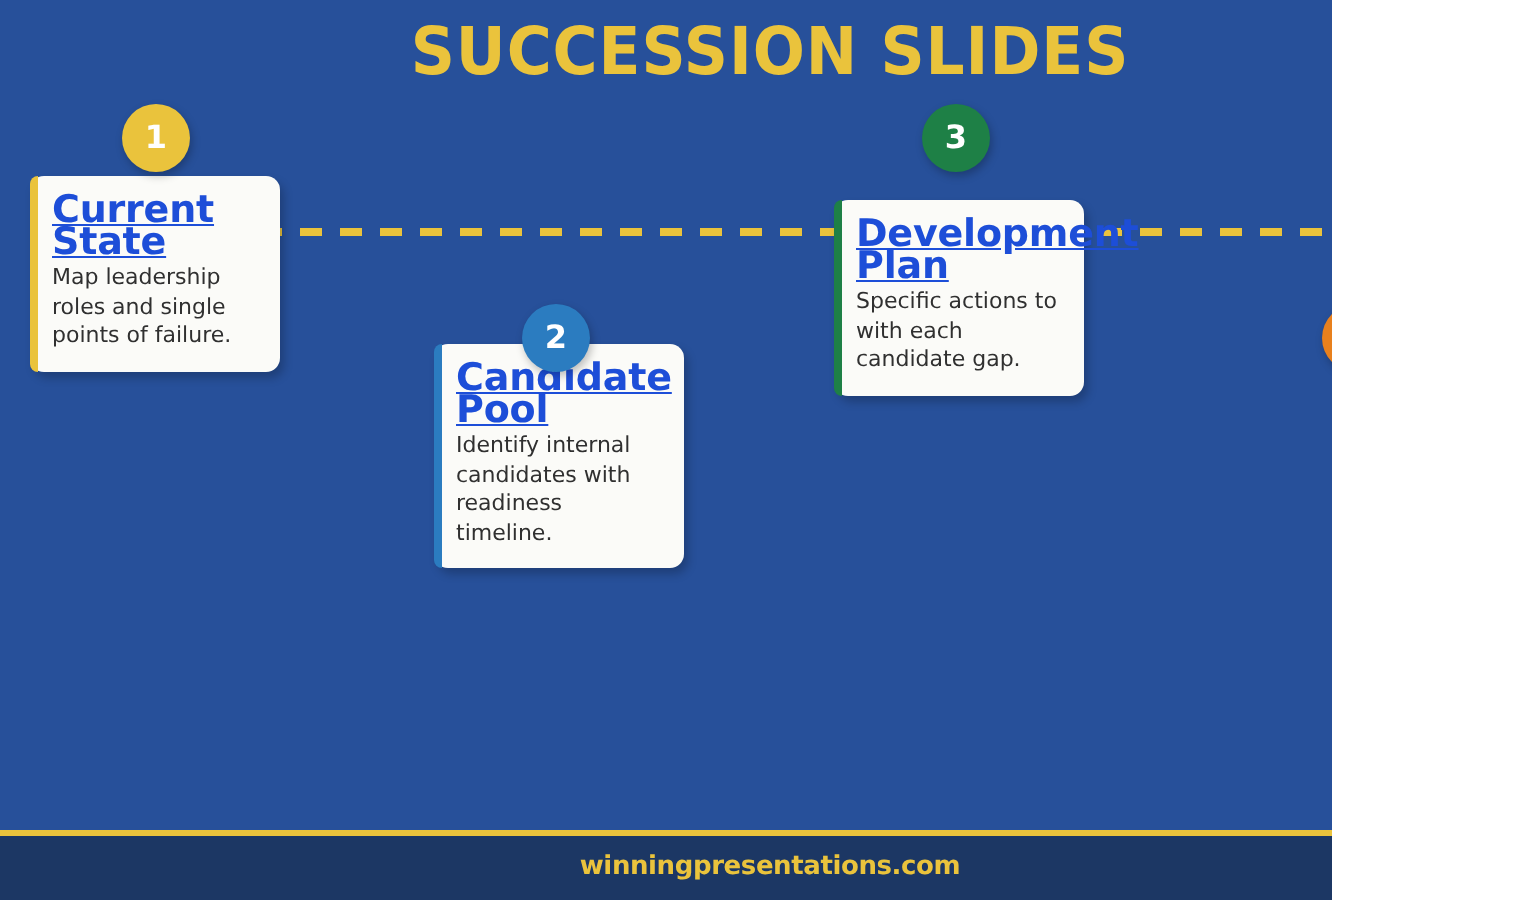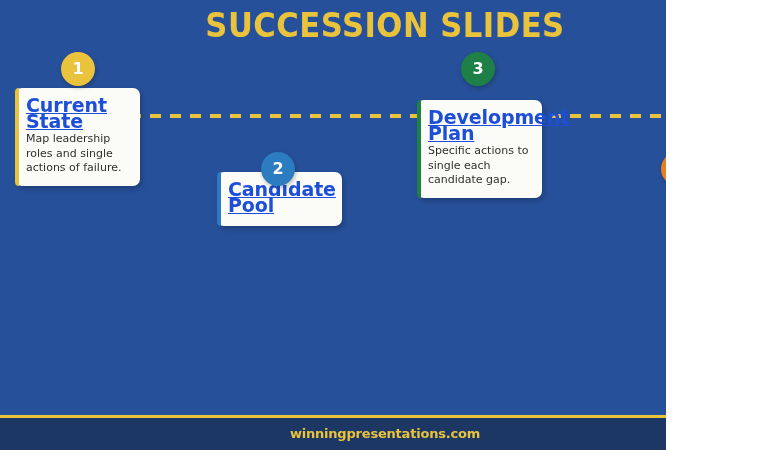--- a/index.html
+++ b/index.html
@@ -146,34 +146,35 @@
 <div id="slide" style="background: rgb(39, 80, 154);">
 
   <div id="slide-title" style="color: rgb(234, 195, 60);">SUCCESSION SLIDES</div>
 
   <div id="timeline" style="background-image: linear-gradient(to right, rgb(234, 195, 60) 0px, rgb(234, 195, 60) 11px, rgba(0, 0, 0, 0) 11px, rgba(0, 0, 0, 0) 20px);"></div>
 
   <div class="badge" id="badge-1" style="background: rgb(234, 195, 60);">1</div>
   <div class="card" id="card-1">
     <div class="card-accent" style="background: rgb(234, 195, 60);"></div>
     <p class="card-title">Current State</p>
-    <p class="card-body">Map leadership roles and single actions of failure.</p>
+    <p class="card-body">Map leadership roles and single points of failure.</p>
   </div>
 
   <div class="badge" id="badge-2" style="background: rgb(43, 124, 192);">2</div>
   <div class="card" id="card-2">
     <div class="card-accent" style="background: rgb(43, 124, 192);"></div>
     <p class="card-title">Candidate Pool</p>
+    <p class="card-body">Identify internal candidates with readiness timeline.</p>
   </div>
 
   <div class="badge" id="badge-3" style="background: rgb(30, 128, 70);">3</div>
   <div class="card" id="card-3">
     <div class="card-accent" style="background: rgb(30, 128, 70);"></div>
     <p class="card-title">Development Plan</p>
-    <p class="card-body">Specific actions to single each candidate gap.</p>
+    <p class="card-body">Specific actions to with each candidate gap.</p>
   </div>
 
   <div class="badge" id="badge-4" style="background: rgb(232, 128, 29);">4</div>
 
   <div id="footer" style="background: rgb(28, 55, 100); border-top-color: rgb(234, 195, 60);">
     <div id="footer-text" style="color: rgb(234, 195, 60);">winningpresentations.com</div>
   </div>
 
 </div>
 

